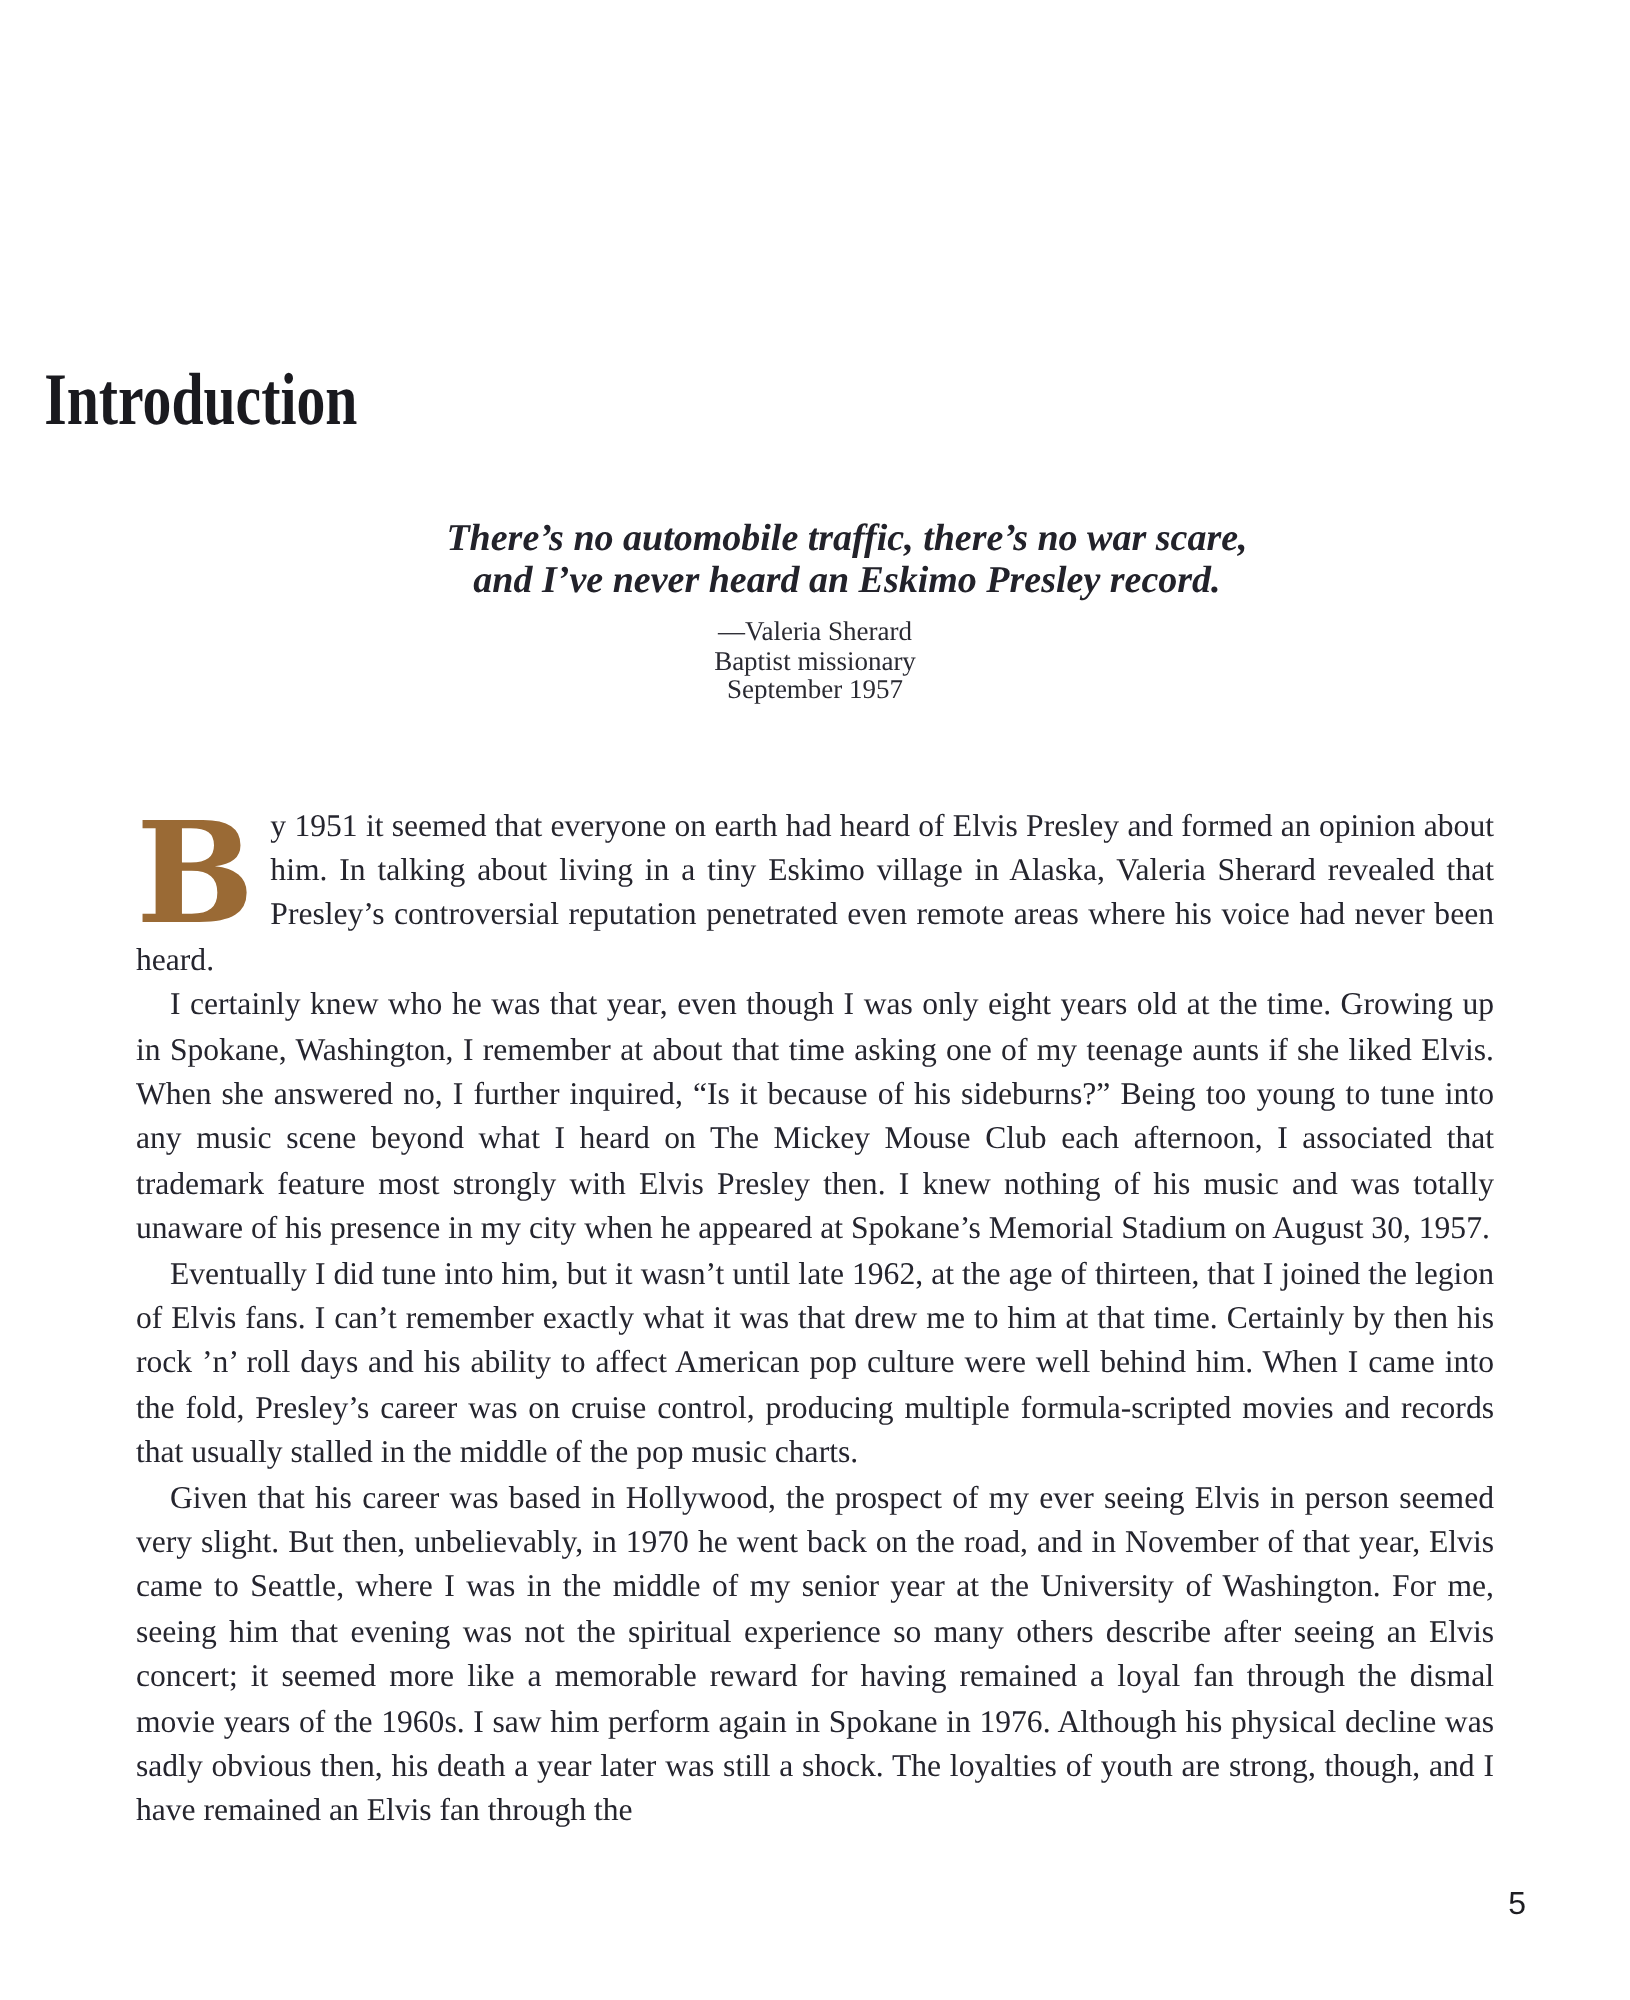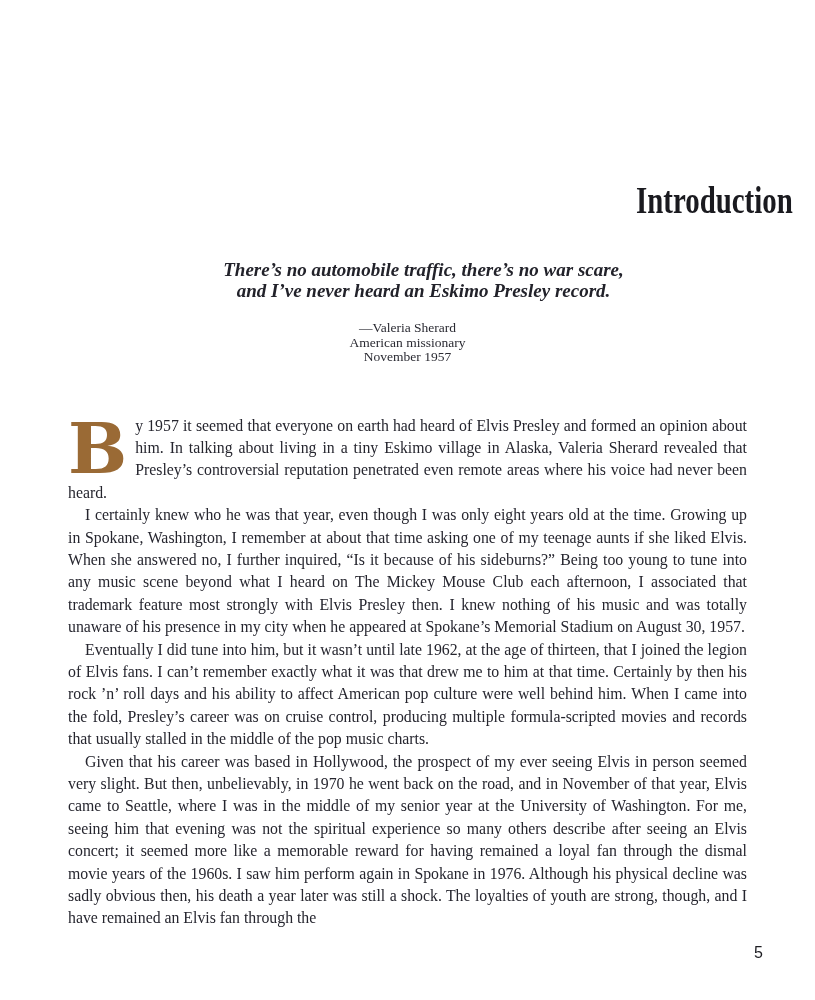--- a/index.html
+++ b/index.html
@@ -9,22 +9,21 @@
     width: 815px;
     height: 1000px;
     margin: 0 auto;
     background: #ffffff;
     font-family: "Liberation Serif", serif;
     color: #25252e;
     overflow: hidden;
   }
   .title-wrap {
     padding-top: 182px;
-    text-align: right;
-    padding-left: 32px;
+    text-align: left;
   }
   .title-inner {
     display: inline-block;
     font-family: "Liberation Serif", serif;
     font-weight: bold;
     font-size: 37px;
     line-height: 1;
     letter-spacing: 0px;
     color: #1a1a1f;
     transform: scaleX(0.78);
@@ -34,21 +33,21 @@
     margin-top: 40px;
     text-align: center;
     font-style: italic;
     font-weight: 600;
     font-size: 19px;
     line-height: 21px;
     color: #22222a;
     margin-left: 32px;
   }
   .attribution {
-    margin-top: 20px;
+    margin-top: 8px;
     text-align: center;
     font-size: 13.5px;
     line-height: 14.5px;
     color: #2a2a32;
   }
   .body-text {
     width: 679px;
     margin: 50px auto 0 auto;
     font-size: 15.8px;
     line-height: 22.4px;
@@ -91,27 +90,27 @@
     <span class="title-inner">Introduction</span>
   </div>
 
   <div class="epigraph">
     <div>There’s no automobile traffic, there’s no war scare,</div>
     <div>and I’ve never heard an Eskimo Presley record.</div>
   </div>
 
   <div class="attribution">
     <div>—Valeria Sherard</div>
-    <div>American missionary</div>
-    <div>November 1957</div>
+    <div>Baptist missionary</div>
+    <div>September 1957</div>
   </div>
 
   <div class="body-text">
     <p class="first">
-      <span class="drop-cap">B</span><span>y 1957 it seemed that everyone on earth had heard of Elvis Presley and formed an opinion about him. In talking about living in a tiny Eskimo village in Alaska, Valeria Sherard revealed that Presley’s controversial reputation penetrated even remote areas where his voice had never been heard.</span>
+      <span class="drop-cap">B</span><span>y 1951 it seemed that everyone on earth had heard of Elvis Presley and formed an opinion about him. In talking about living in a tiny Eskimo village in Alaska, Valeria Sherard revealed that Presley’s controversial reputation penetrated even remote areas where his voice had never been heard.</span>
     </p>
     <p>
       <span>I certainly knew who he was that year, even though I was only eight years old at the time. Growing up in Spokane, Washington, I remember at about that time asking one of my teenage aunts if she liked Elvis. When she answered no, I further inquired, “Is it because of his sideburns?” Being too young to tune into any music scene beyond what I heard on </span><span class="italic">The Mickey Mouse Club</span><span> each afternoon, I associated that trademark feature most strongly with Elvis Presley then. I knew nothing of his music and was totally unaware of his presence in my city when he appeared at Spokane’s Memorial Stadium on August 30, 1957.</span>
     </p>
     <p>Eventually I did tune into him, but it wasn’t until late 1962, at the age of thirteen, that I joined the legion of Elvis fans. I can’t remember exactly what it was that drew me to him at that time. Certainly by then his rock ’n’ roll days and his ability to affect American pop culture were well behind him. When I came into the fold, Presley’s career was on cruise control, producing multiple formula-scripted movies and records that usually stalled in the middle of the pop music charts.</p>
     <p>Given that his career was based in Hollywood, the prospect of my ever seeing Elvis in person seemed very slight. But then, unbelievably, in 1970 he went back on the road, and in November of that year, Elvis came to Seattle, where I was in the middle of my senior year at the University of Washington. For me, seeing him that evening was not the spiritual experience so many others describe after seeing an Elvis concert; it seemed more like a memorable reward for having remained a loyal fan through the dismal movie years of the 1960s. I saw him perform again in Spokane in 1976. Although his physical decline was sadly obvious then, his death a year later was still a shock. The loyalties of youth are strong, though, and I have remained an Elvis fan through the</p>
   </div>
 
   <div class="page-number">5</div>
 

